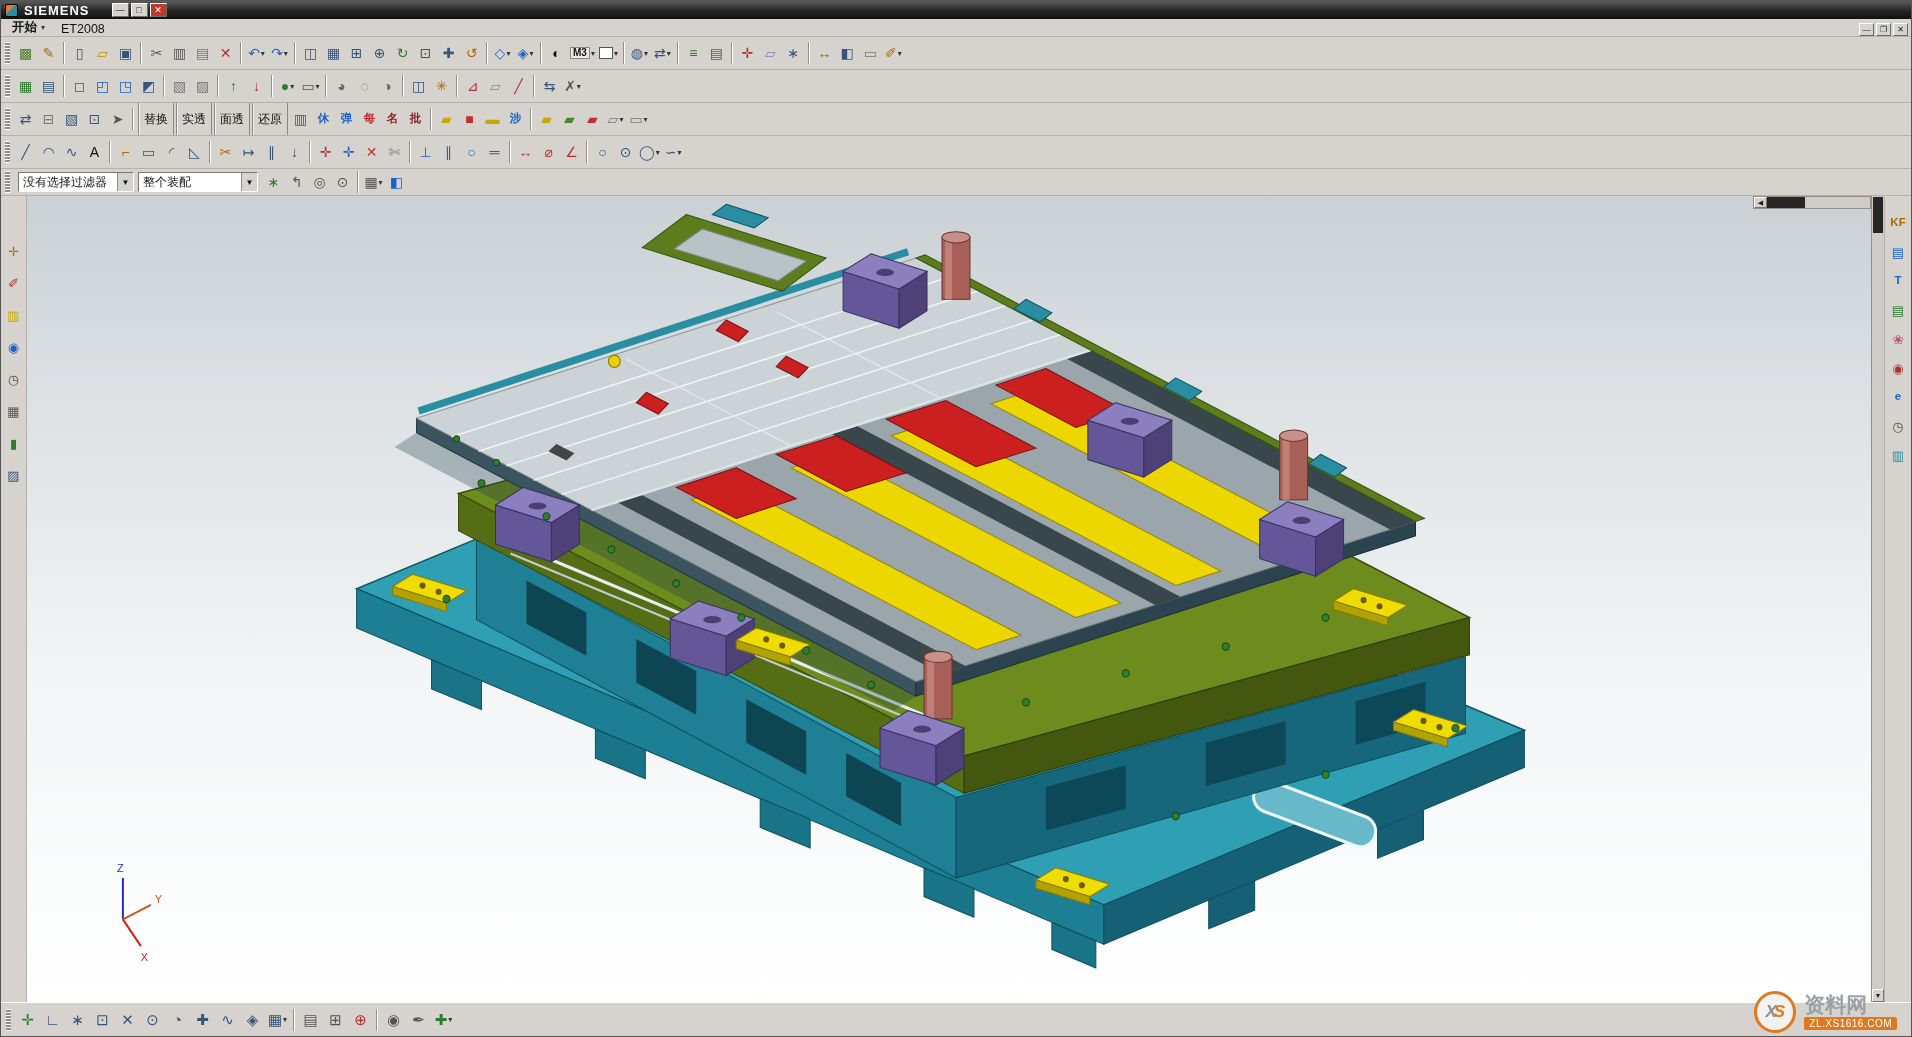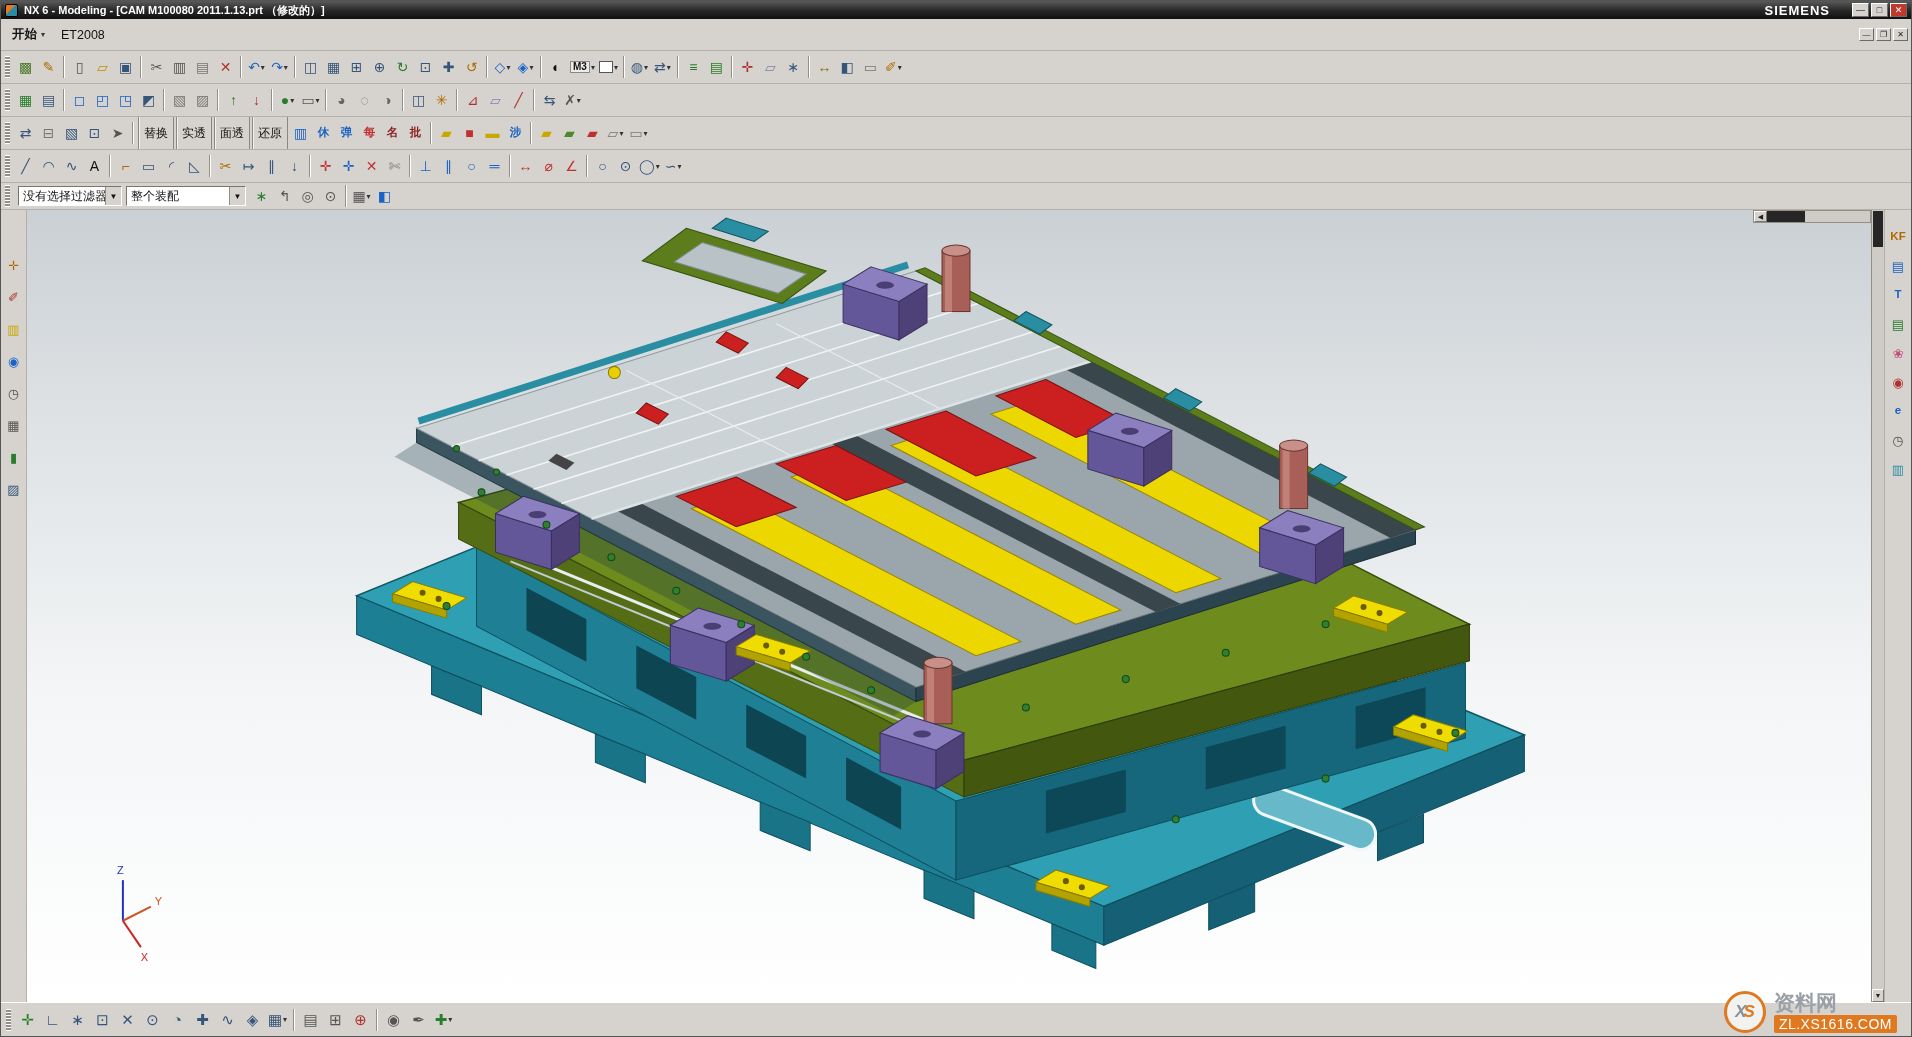--- a/index.html
+++ b/index.html
@@ -14,22 +14,22 @@
   background:linear-gradient(135deg,#e87820 0 45%,#2a8ea2 45% 100%);border:1px solid #000}
 .title{flex:1;font-weight:bold;white-space:nowrap;overflow:hidden}
 .brand{font-weight:bold;font-size:13px;letter-spacing:1px;margin-right:16px}
 .wctrls,.mdictrls{display:flex;gap:2px;align-items:center}
 .wctrls .tbtn,.mdictrls .tbtn{min-width:17px;width:17px;height:14px;background:#d6d3ce;
   border:1px solid;border-color:#fff #6a6a6a #6a6a6a #fff;font-size:9px;padding:0}
 .wctrls .tbtn.close{background:#c0392b}
 .mdictrls .tbtn{min-width:15px;width:15px;height:13px;font-size:8px}
 
 
-.menubar{height:32px;background:#d6d3ce;border-bottom:1px solid #b4b0aa;display:flex;
-  align-items:center;font-size:12.5px;padding:0 3px;flex:none}
+.menubar{height:18px;background:#d6d3ce;border-bottom:1px solid #b4b0aa;display:flex;
+  align-items:flex-end;font-size:12.5px;padding:0 3px;flex:none}
 .start-btn{font-weight:bold;padding:0 8px;display:flex;gap:3px;align-items:center;height:100%}
 .menu-item{padding:0 8px;white-space:nowrap}
 .mspacer{flex:1}
 
 
 .toolbar{height:33px;background:#d6d3ce;border-bottom:1px solid #b4b0aa;display:flex;
   align-items:center;padding:0 2px;overflow:hidden;flex:none}
 .grip{width:5px;height:22px;margin:0 4px 0 2px;flex:none;
   background:repeating-linear-gradient(180deg,#ffffff 0 1px,#938f87 1px 3px)}
 .icons{display:flex;align-items:center;height:100%}
@@ -42,21 +42,21 @@
 .darr{font-size:8px;color:#333;margin-left:1px}
 .tsep{width:2px;height:22px;border-left:1px solid #938f87;border-right:1px solid #fff;margin:0 3px;flex:none}
 .txtbtn{font-size:12px;padding:16px 5px;border:1px solid #8a868a;background:#d6d3ce;
   margin:0 1px;white-space:nowrap;box-shadow:inset 1px 1px 0 #f4f2ef}
 
 
 .selbar{height:27px;background:#d6d3ce;border-bottom:1px solid #b4b0aa;display:flex;
   align-items:center;gap:4px;padding:0 2px;flex:none}
 .combo{height:20px;background:#fff;border:1px solid;border-color:#7a766e #fff #fff #7a766e;
   display:flex;align-items:center;font-size:12px;padding-left:4px;overflow:hidden}
-.combo.filter{width:104px}.combo.scope{width:120px}
+.combo.filter{width:116px}.combo.scope{width:120px}
 .combo-text{white-space:nowrap;overflow:hidden;flex:1}
 .combo-arr{width:16px;height:100%;background:#d6d3ce;border-left:1px solid #938f87;
   display:flex;align-items:center;justify-content:center;font-size:8px;flex:none}
 .promptbar{height:26px;background:#d6d3ce;border-bottom:2px solid #938f87;display:flex;
   align-items:center;padding:0 7px;font-size:12.5px;flex:none}
 
 
 .main{flex:1;display:flex;min-height:0;position:relative}
 .sidebar{width:26px;background:#d6d3ce;border-right:1px solid #b4b0aa;display:flex;
   flex-direction:column;align-items:center;padding-top:44px;gap:10px;flex:none}
@@ -80,30 +80,29 @@
 
 .bottombar{height:34px;background:#d6d3ce;border-top:1px solid #fff;display:flex;
   align-items:center;padding:0 3px;flex:none}
 .bottombar .tbtn{min-width:25px;height:25px;font-size:15px}
 .watermark{position:absolute;right:14px;bottom:3px;display:flex;align-items:center;gap:8px;z-index:50}
 .wm-logo{width:42px;height:42px;border-radius:50%;border:3px solid #e07820;background:#f2f2f0;
   display:flex;align-items:center;justify-content:center;font-weight:bold;font-style:italic;font-size:17px}
 .wm-x{color:#8a9096}.wm-s{color:#e07820;margin-left:-3px}
 .wm-col{display:flex;flex-direction:column;align-items:flex-start}
 .wm-name{font-size:21px;font-weight:bold;color:#9aa0a6;line-height:1}
-.wm-url{font-size:14px;color:#fff;background:#e07820;padding:1px 5px;border-radius:2px;margin-top:2px;letter-spacing:.5px}
+.wm-url{font-size:10px;color:#fff;background:#e07820;padding:1px 5px;border-radius:2px;margin-top:2px;letter-spacing:.5px}
 </style>
 </head>
 <body>
 
 <div class="app">
 
   <div class="titlebar">
     <span class="appicon"></span>
-    <span class="title">NX 6 - Modeling - [CAM M100080 2011.1.13.prt （修改的）]</span>
     <span class="brand">SIEMENS</span>
     <span class="wctrls">
         <span class="tbtn">
           <span class="glyph" style="color: rgb(34, 34, 34);">—</span>
         </span>
         <span class="tbtn">
           <span class="glyph" style="color: rgb(34, 34, 34);">□</span>
         </span>
         <span class="tbtn close">
           <span class="glyph" style="color: rgb(255, 255, 255);">✕</span>

